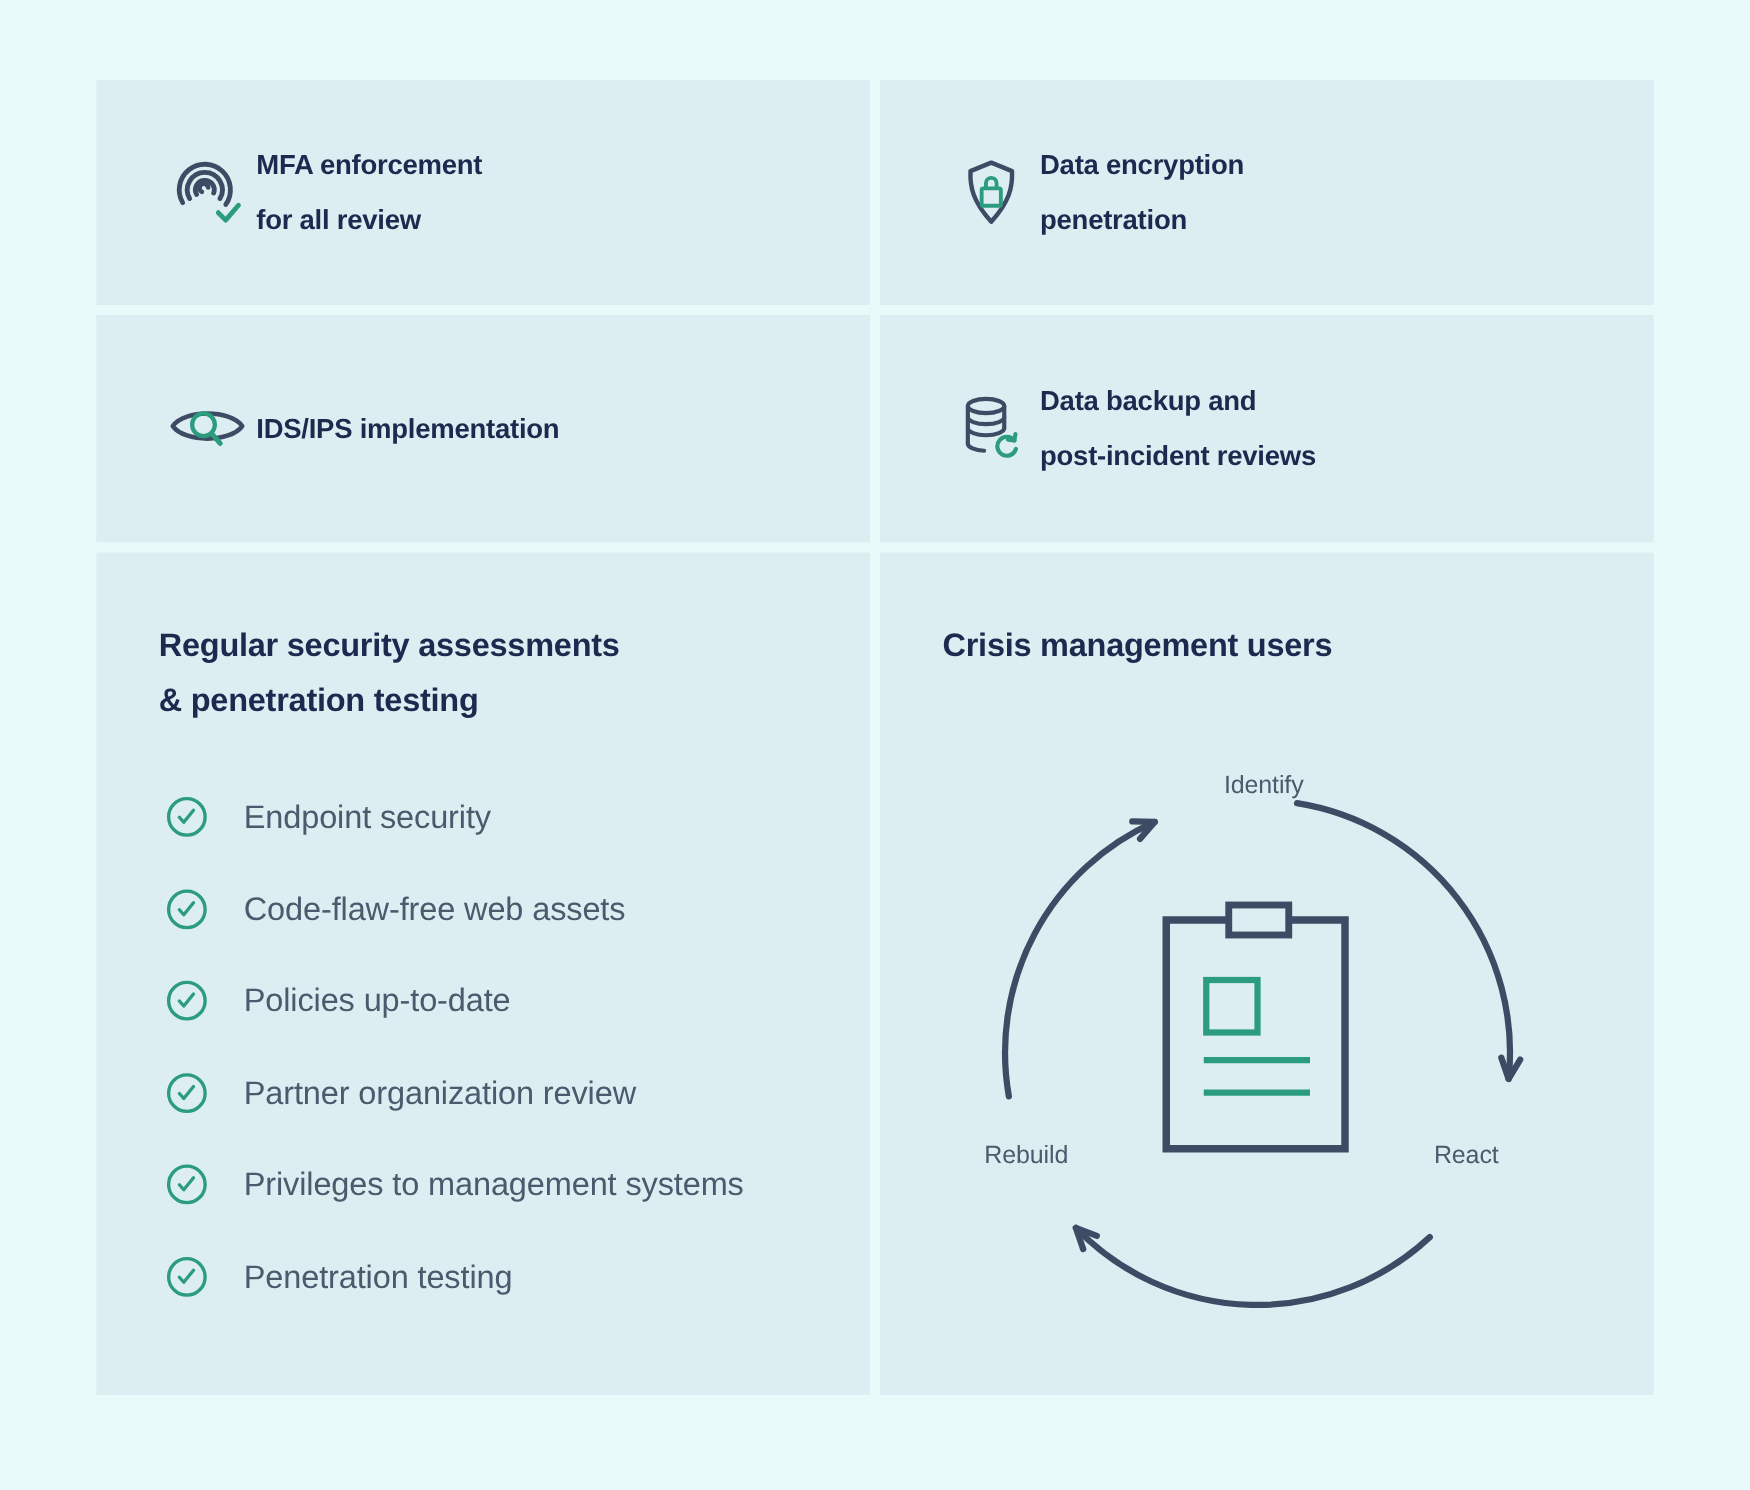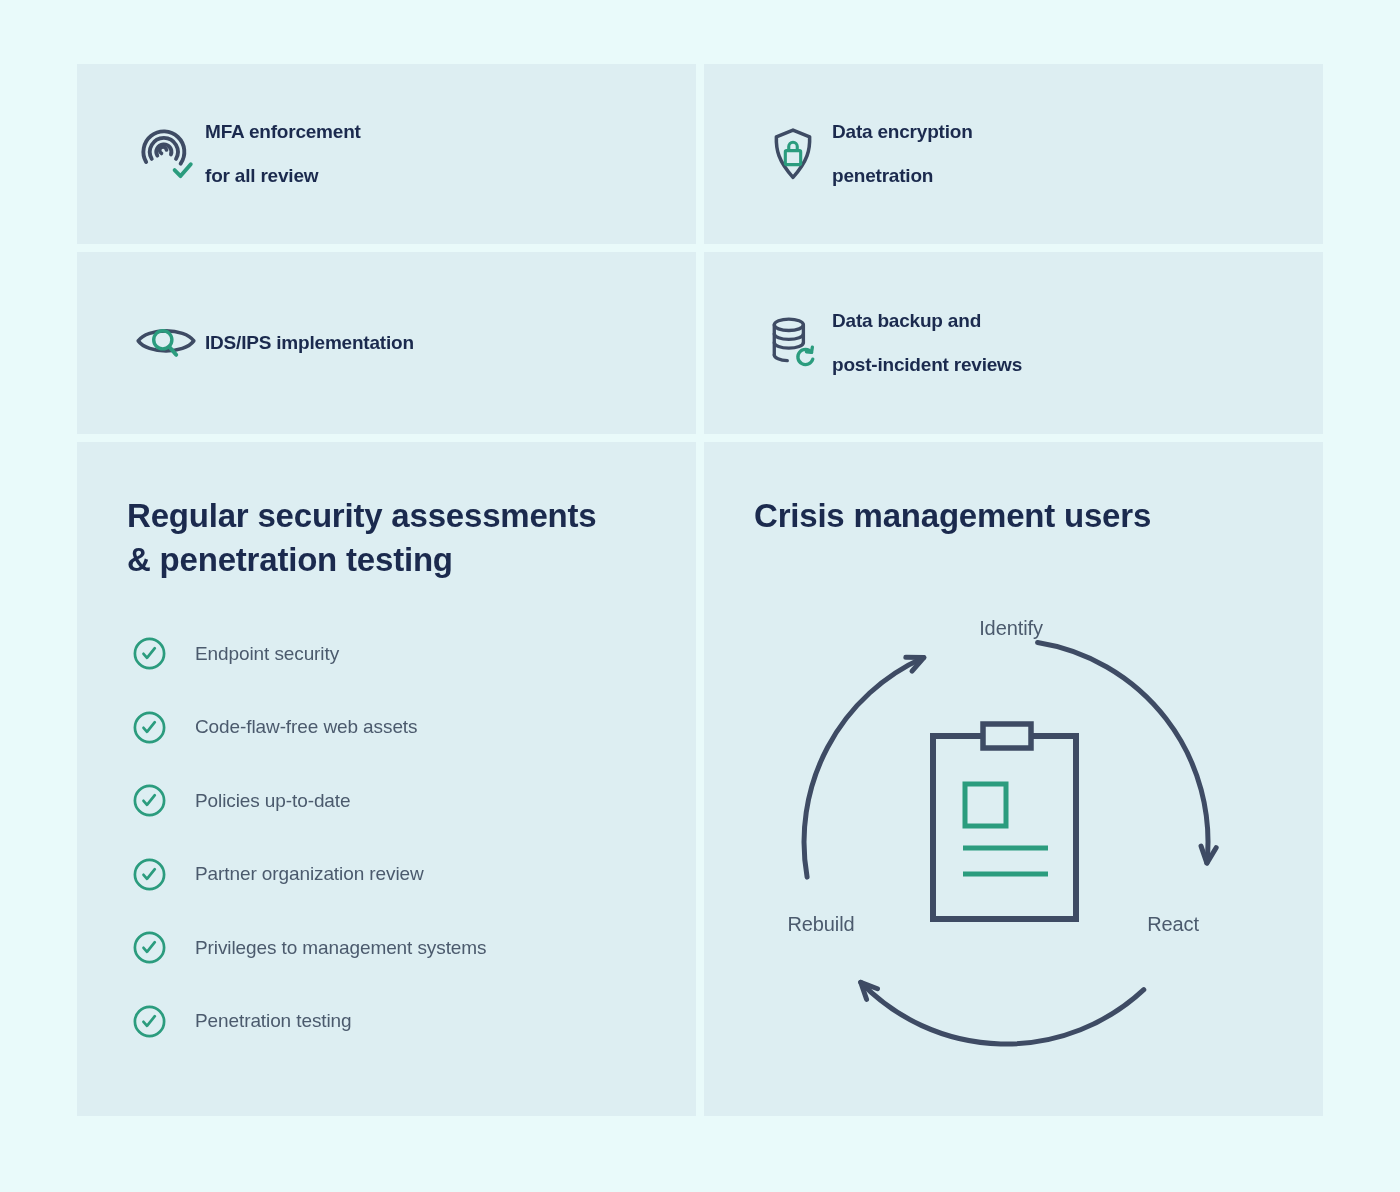--- a/index.html
+++ b/index.html
@@ -17,35 +17,35 @@
   .grid{
     display:grid;width:100%;height:100%;
     grid-template-columns:1fr 1fr;
     grid-template-rows:180px 182px 674px;
     gap:8px;
   }
   .card{background:var(--card_bg);}
   .card.small{display:flex;align-items:center;padding-left:50px;}
   .icon-box{width:78px;flex:none;display:flex;align-items:center;justify-content:center;}
   .card-title{
-    font-size:19px;font-weight:700;line-height:44px;
+    font-size:22px;font-weight:700;line-height:44px;
     color:var(--heading);letter-spacing:-0.2px;
   }
   .card.big{position:relative;padding:52px 40px 0 50px;}
   .big-title{
-    font-size:33px;font-weight:700;line-height:44px;
+    font-size:26px;font-weight:700;line-height:44px;
     color:var(--heading);letter-spacing:-0.2px;
   }
   ul.checklist{list-style:none;margin-top:51px;margin-left:6px;}
   ul.checklist li{
     display:flex;align-items:center;height:41px;margin-bottom:32.5px;
   }
   ul.checklist li .check-icon{flex:none;width:33px;height:33px;margin-right:29px;}
   ul.checklist li .item-text{
-    font-size:19px;color:var(--body);letter-spacing:-0.1px;
+    font-size:26px;color:var(--body);letter-spacing:-0.1px;
   }
   
   .crisis-card{padding:0;}
   .crisis-title{position:absolute;left:50px;top:52px;}
   .cycle-svg{position:absolute;left:59px;top:157px;width:520px;height:470px;}
   .cycle-label{
     position:absolute;transform:translateX(-50%);
     font-size:20px;color:var(--body);white-space:nowrap;letter-spacing:-0.1px;
   }
   .lbl-top{left:307px;top:175px;}

